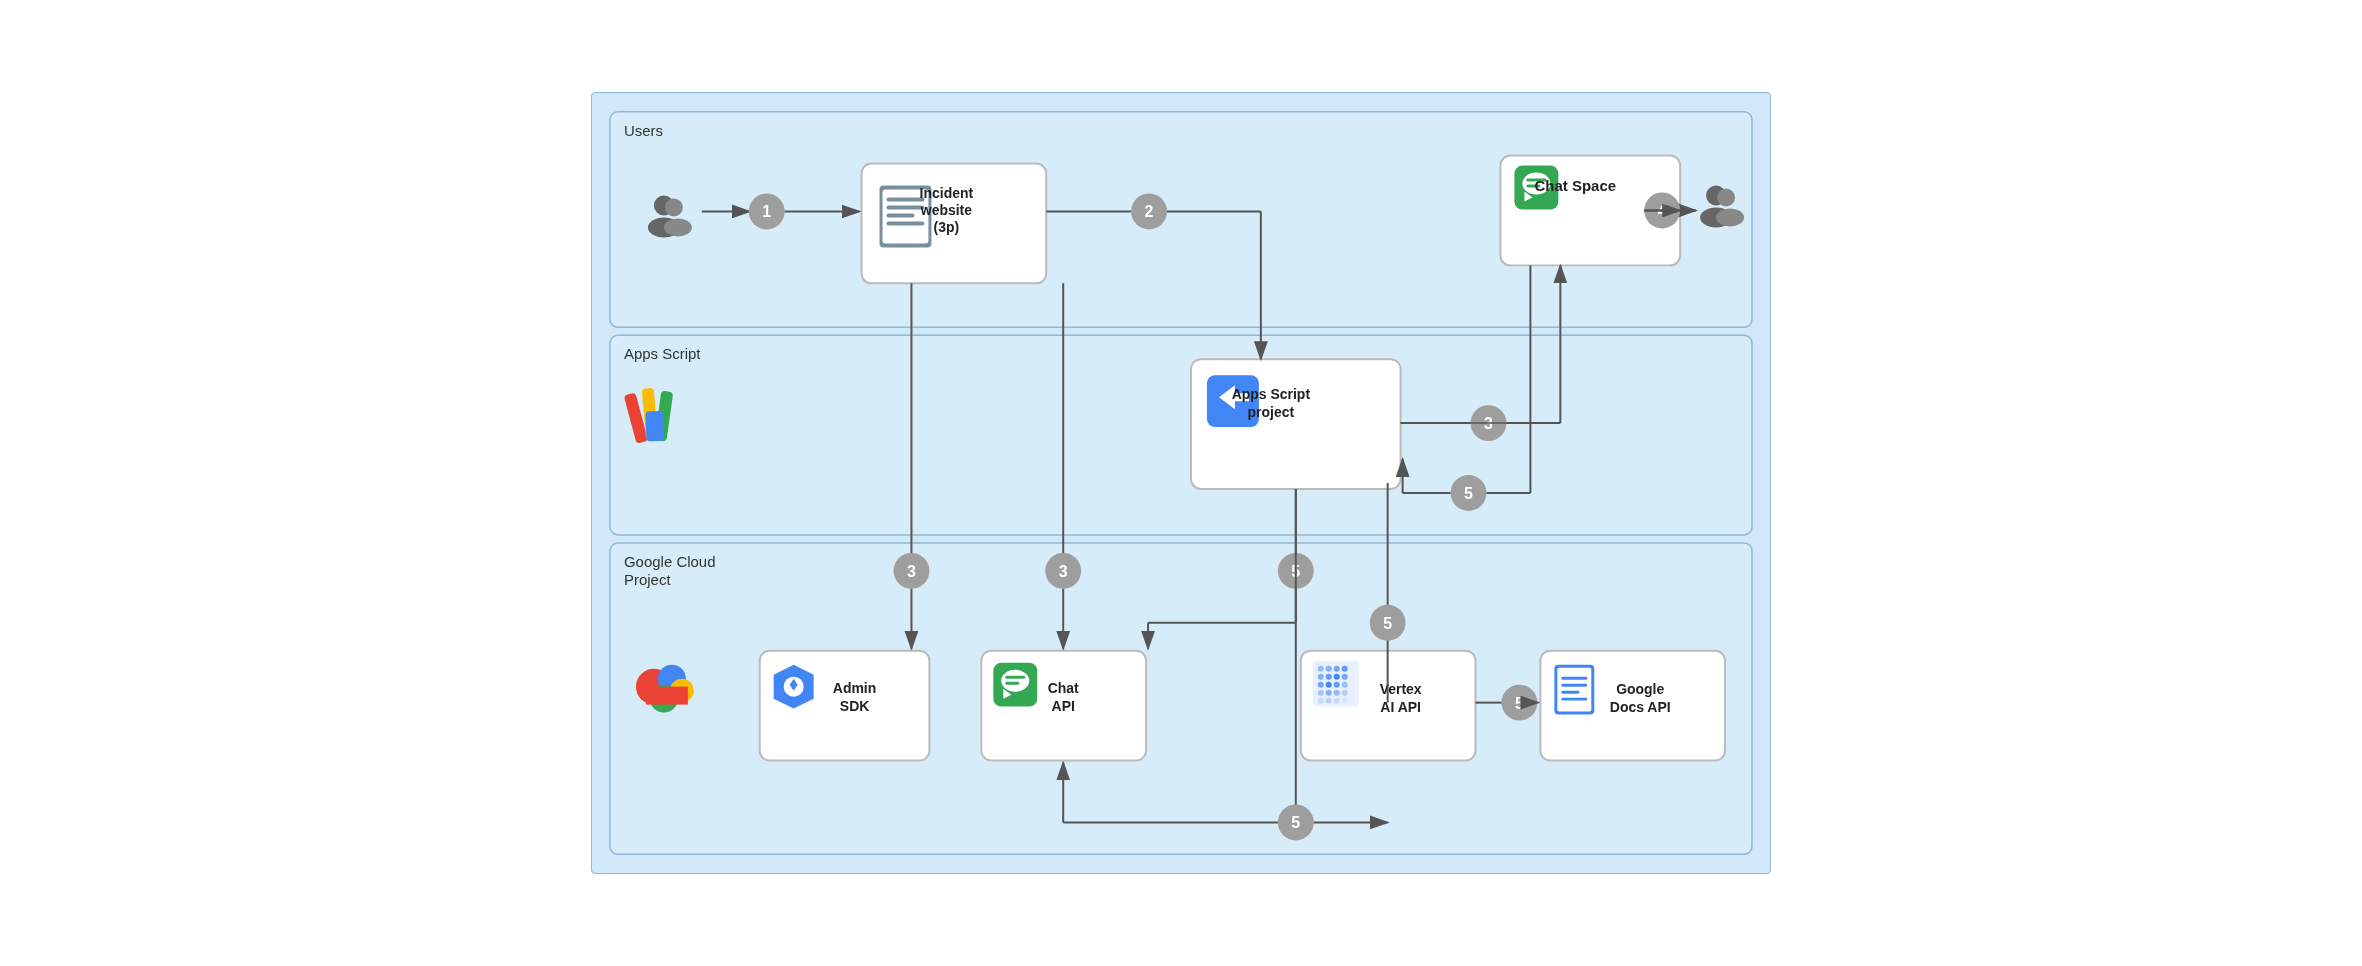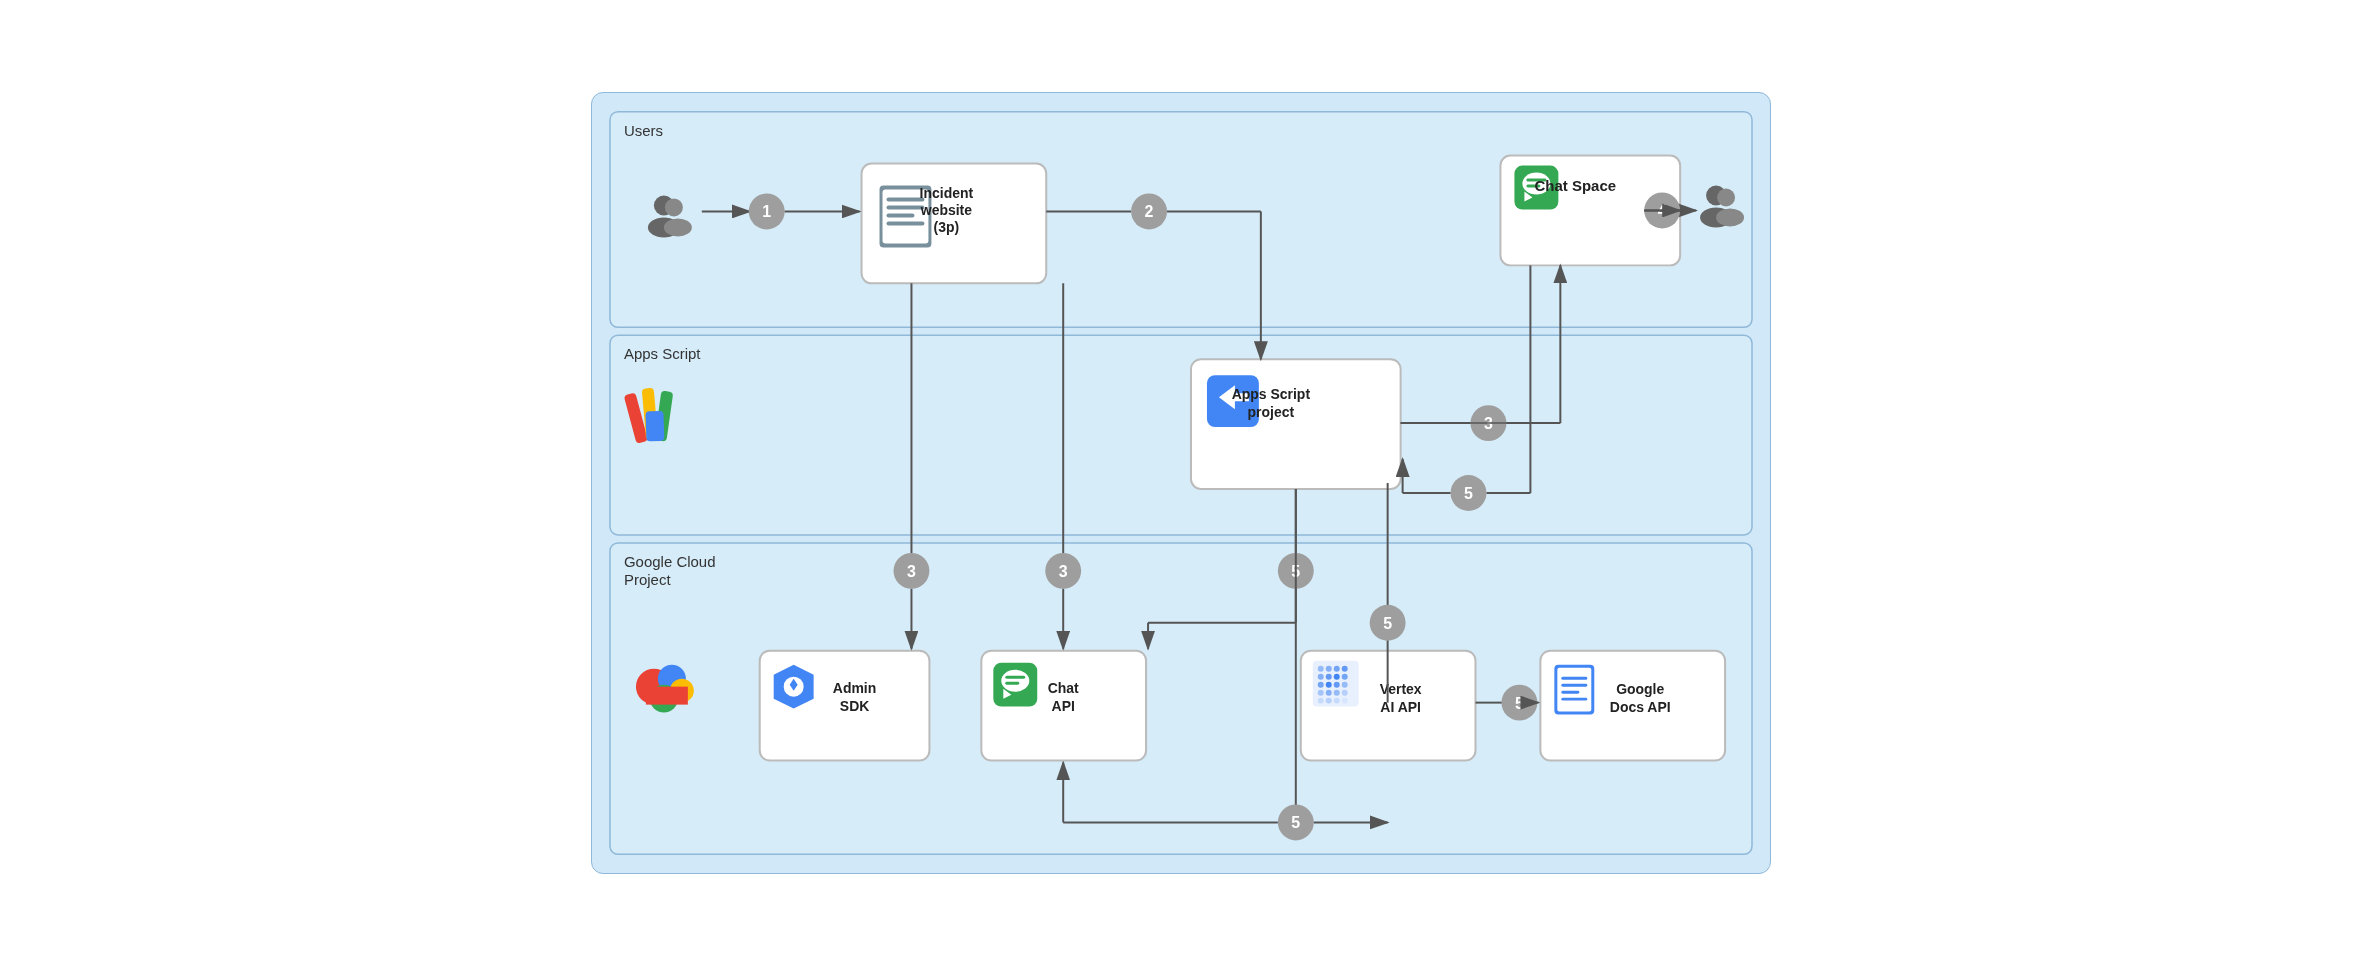--- a/index.html
+++ b/index.html
@@ -10,21 +10,21 @@
       justify-content: center;
       align-items: center;
       min-height: 100vh;
       padding: 20px;
     }
 
     .diagram-wrapper {
       width: 1180px;
       background: #d0e8f8;
       border: 1.5px solid #90b8d8;
-      border-radius: 12px;
+      border-radius: 4px;
       padding: 10px;
       display: flex;
       flex-direction: column;
       gap: 6px;
     }
   </style>
 </head>
 <body>
 
 <div class="diagram-wrapper">

